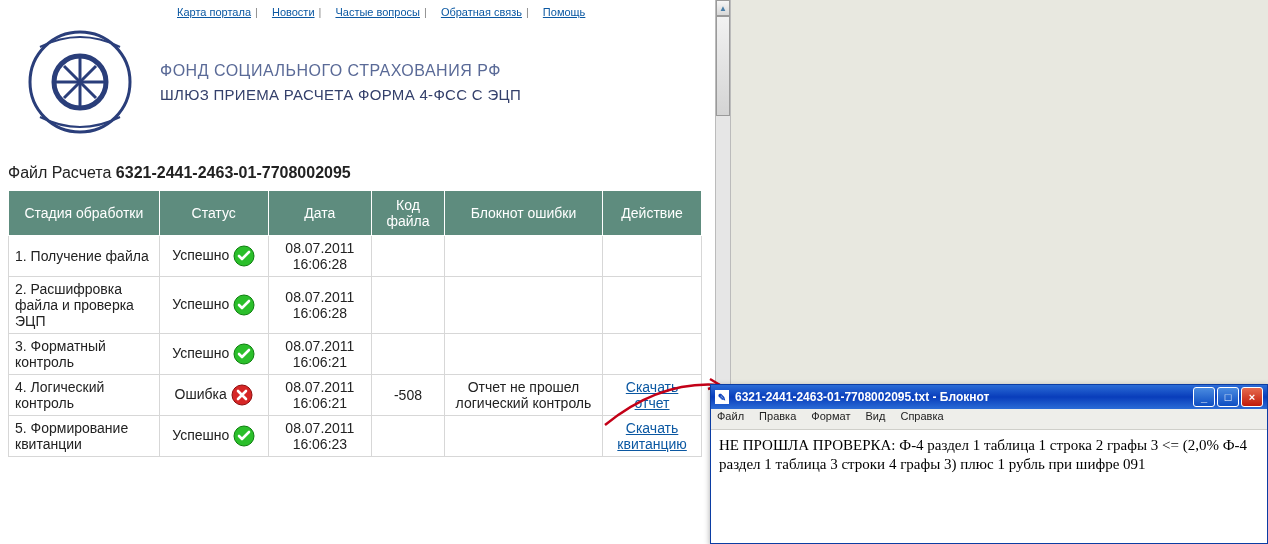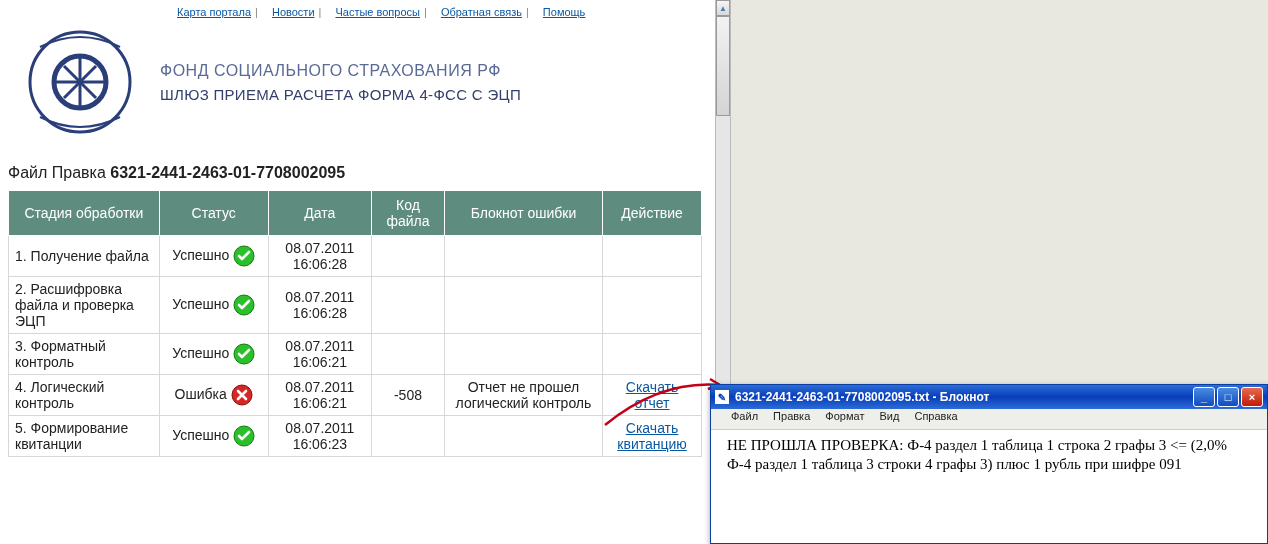--- a/index.html
+++ b/index.html
@@ -31,23 +31,23 @@
   .icon-ok,.icon-err{width:22px;height:22px;display:inline-block;vertical-align:middle;}
   .icon-ok svg,.icon-err svg{width:22px;height:22px;}
   .act-link{color:#0b58a2;text-decoration:underline;cursor:pointer;display:inline-block;}
   
   .np{position:absolute;right:0;top:384px;width:556px;height:158px;background:#fff;border:1px solid #0b3da3;box-shadow:0 2px 6px rgba(0,0,0,.35);font-family:"Times New Roman",serif;}
   .np-title{height:24px;background:linear-gradient(#2b6cd6,#0a3fbc 48%,#0a3fbc 52%,#2b6cd6);display:flex;align-items:center;padding:0 4px;color:#fff;font:bold 12px "Tahoma",sans-serif;}
   .np-title .ic{width:14px;height:14px;background:#fff;margin-right:6px;display:flex;align-items:center;justify-content:center;color:#0a3fbc;font-size:10px;}
   .np-title .tt{flex:1;white-space:nowrap;overflow:hidden;}
   .np-title .wbtn{width:20px;height:18px;margin-left:2px;border:1px solid #fff;border-radius:3px;display:flex;align-items:center;justify-content:center;font:bold 11px sans-serif;color:#fff;}
   .wmin{background:linear-gradient(#4a8be0,#0e4dc2);} .wmax{background:linear-gradient(#4a8be0,#0e4dc2);} .wclose{background:linear-gradient(#e66a4e,#c11b0a);}
-  .np-menu{height:18px;background:#eeeeea;border-bottom:1px solid #cfcfca;padding:1px 20px;font:11px Tahoma,sans-serif;color:#222;}
+  .np-menu{height:18px;background:#eeeeea;border-bottom:1px solid #cfcfca;padding:1px 6px;font:11px Tahoma,sans-serif;color:#222;}
   .np-menu span{margin-right:12px;cursor:pointer;}
-  .np-body{padding:6px 16px;font:15px "Times New Roman",serif;color:#000;line-height:1.25;}
+  .np-body{padding:6px 8px;font:15px "Times New Roman",serif;color:#000;line-height:1.25;}
   
   .arrow{position:absolute;left:600px;top:370px;width:140px;height:60px;pointer-events:none;}
 </style>
 </head>
 <body>
 <div class="stage">
 
 <div class="browser">
   <div class="top-links">
     <a>Карта портала</a><span class="sep">|</span>
@@ -74,21 +74,21 @@
     </div>
     <div class="titles">
       <div class="t1">ФОНД СОЦИАЛЬНОГО СТРАХОВАНИЯ РФ</div>
       <div class="t2">ШЛЮЗ ПРИЕМА РАСЧЕТА ФОРМА 4-ФСС С ЭЦП</div>
     </div>
   </div>
 
 
   <div class="page">
     <div class="file-line">
-      <span>Файл Правка</span>
+      <span>Файл Расчета</span>
       <span class="file-num">6321-2441-2463-01-7708002095</span>
     </div>
 
     <table class="grid">
       <thead>
         <tr>
           <th style="width:148px">Стадия обработки</th>
           <th style="width:106px">Статус</th>
           <th style="width:96px">Дата</th>
           <th style="width:64px">Код файла</th>

